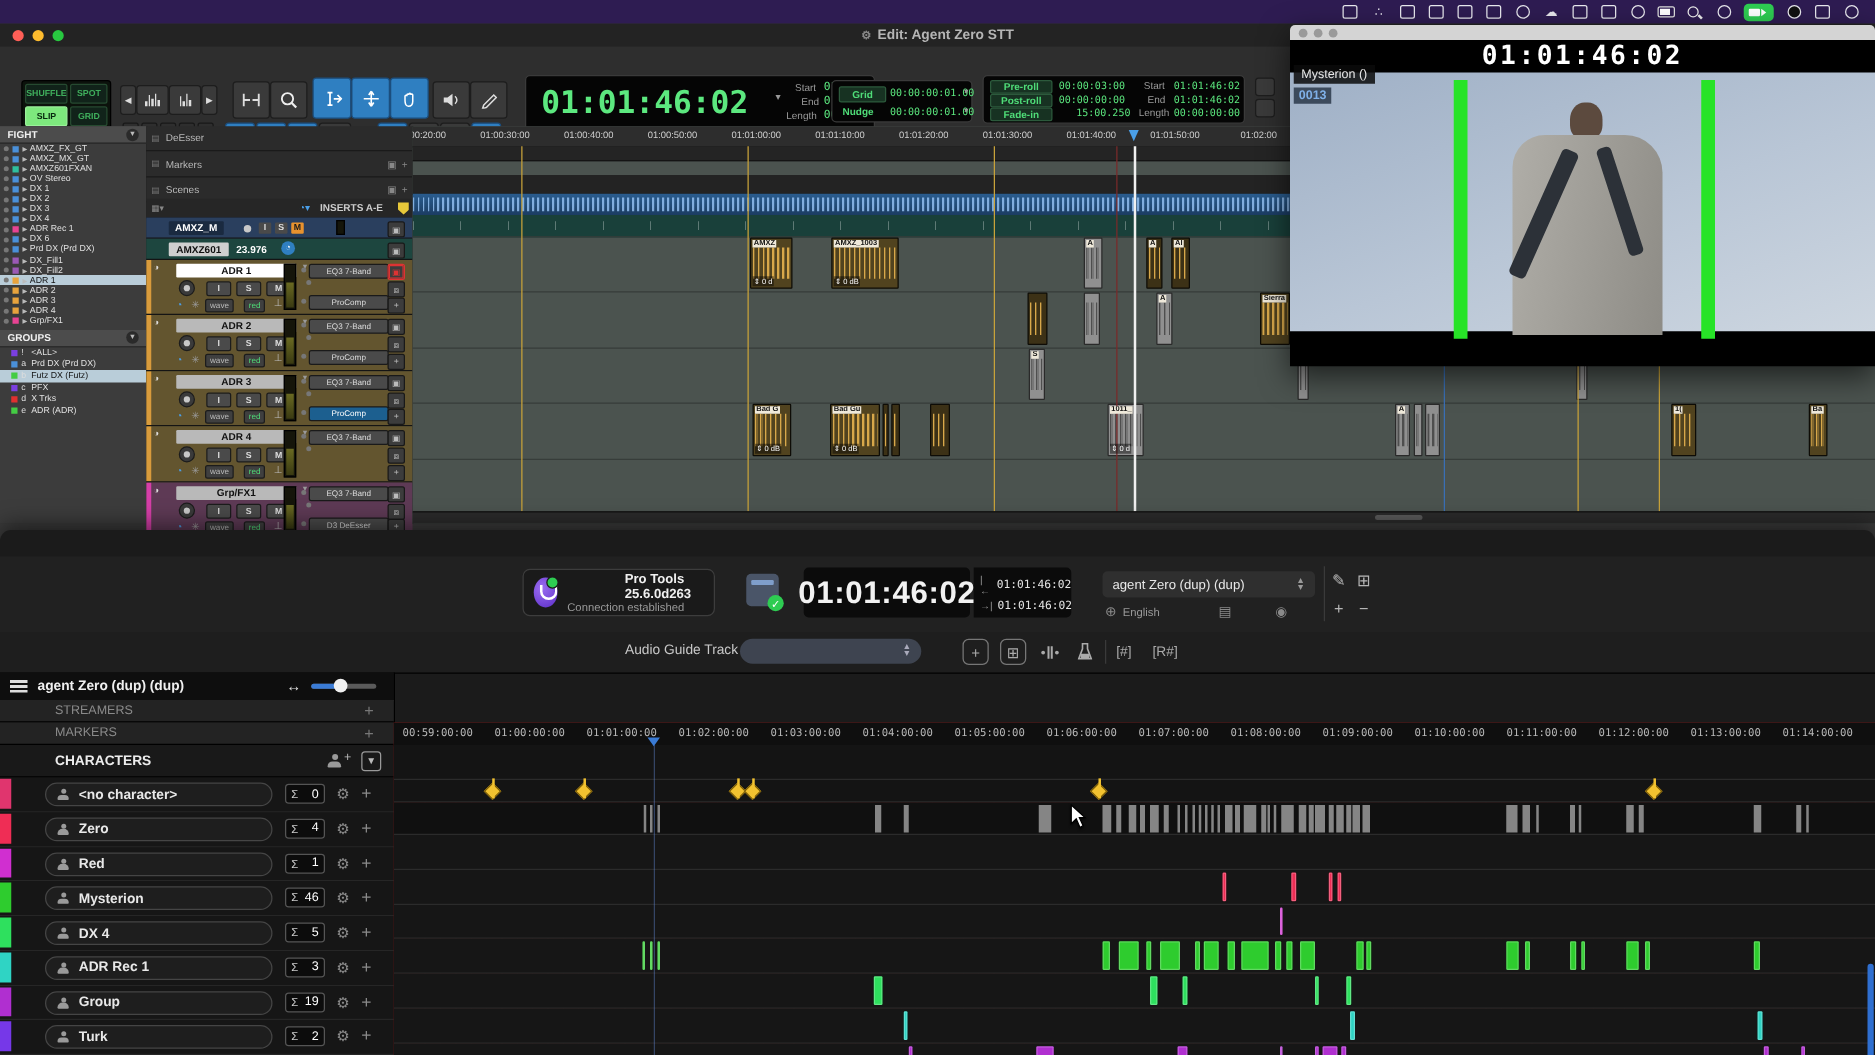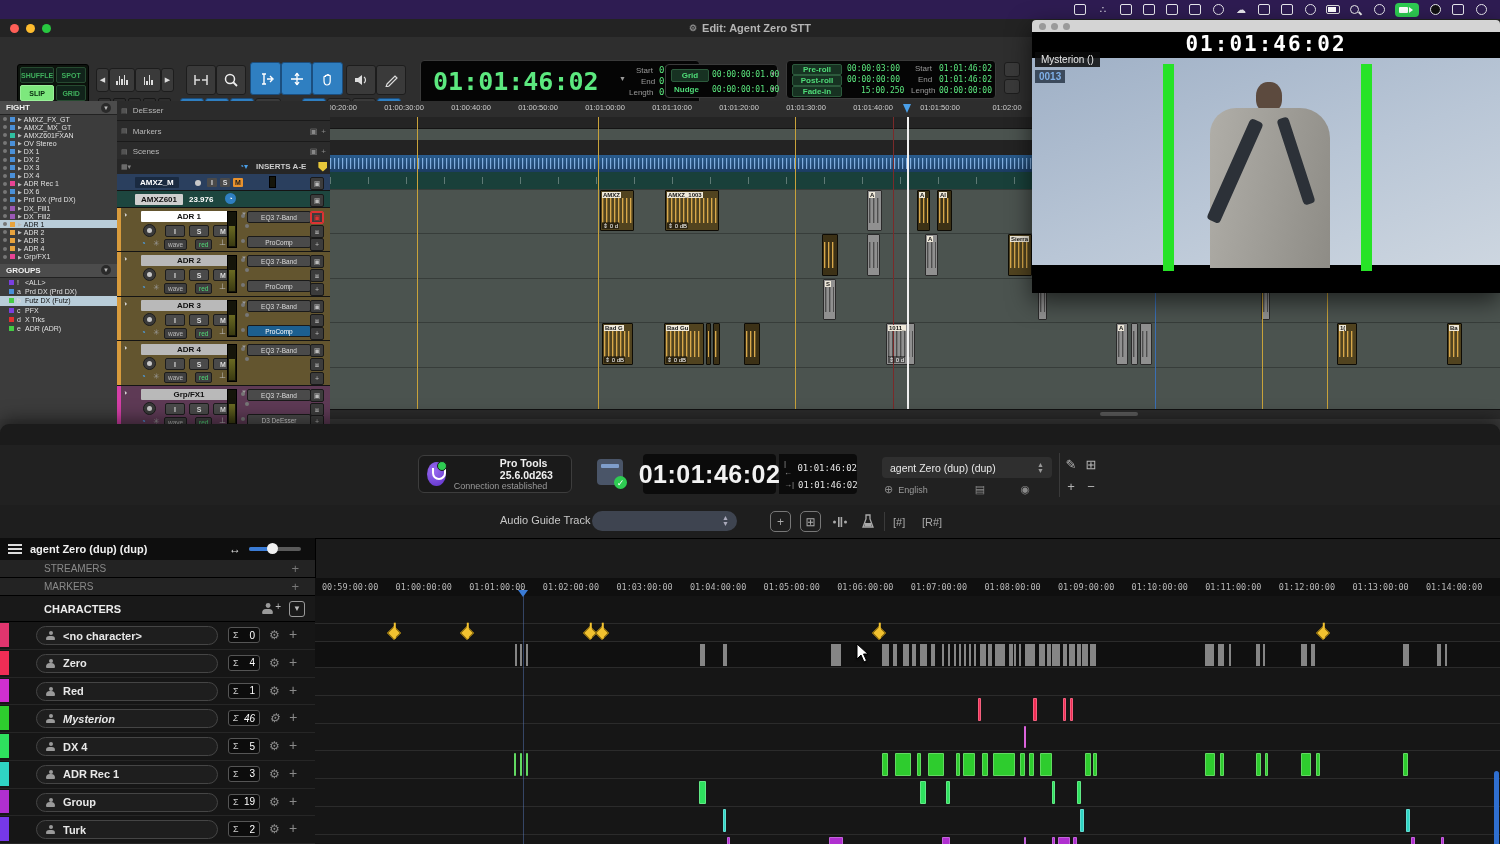--- a/index.html
+++ b/index.html
@@ -1053,21 +1053,21 @@
               <span class="person"></span>
               <span>Red</span>
             </span>
             <span class="cnt">
               <span>Σ</span>
               <b>1</b>
             </span>
             <span class="gear">⚙</span>
             <span class="padd">+</span>
           </div>
-          <div class="crow" style="top: 167.25px; height: 27.75px; font-style: italic;">
+          <div class="crow" style="top: 167.25px; height: 27.75px;">
             <span class="cchip" style="background: rgb(46, 204, 46);"></span>
             <span class="pill">
               <span class="person"></span>
               <span>Mysterion</span>
             </span>
             <span class="cnt">
               <span>Σ</span>
               <b>46</b>
             </span>
             <span class="gear">⚙</span>

